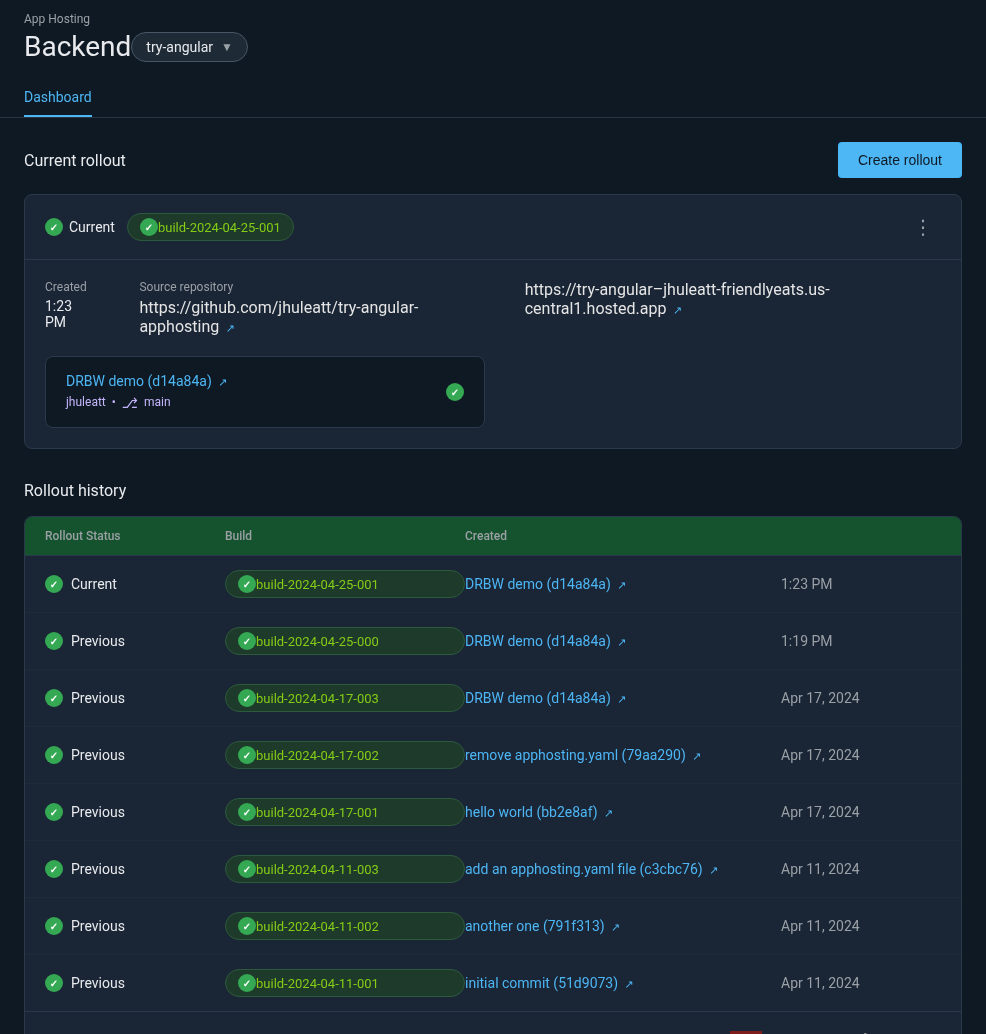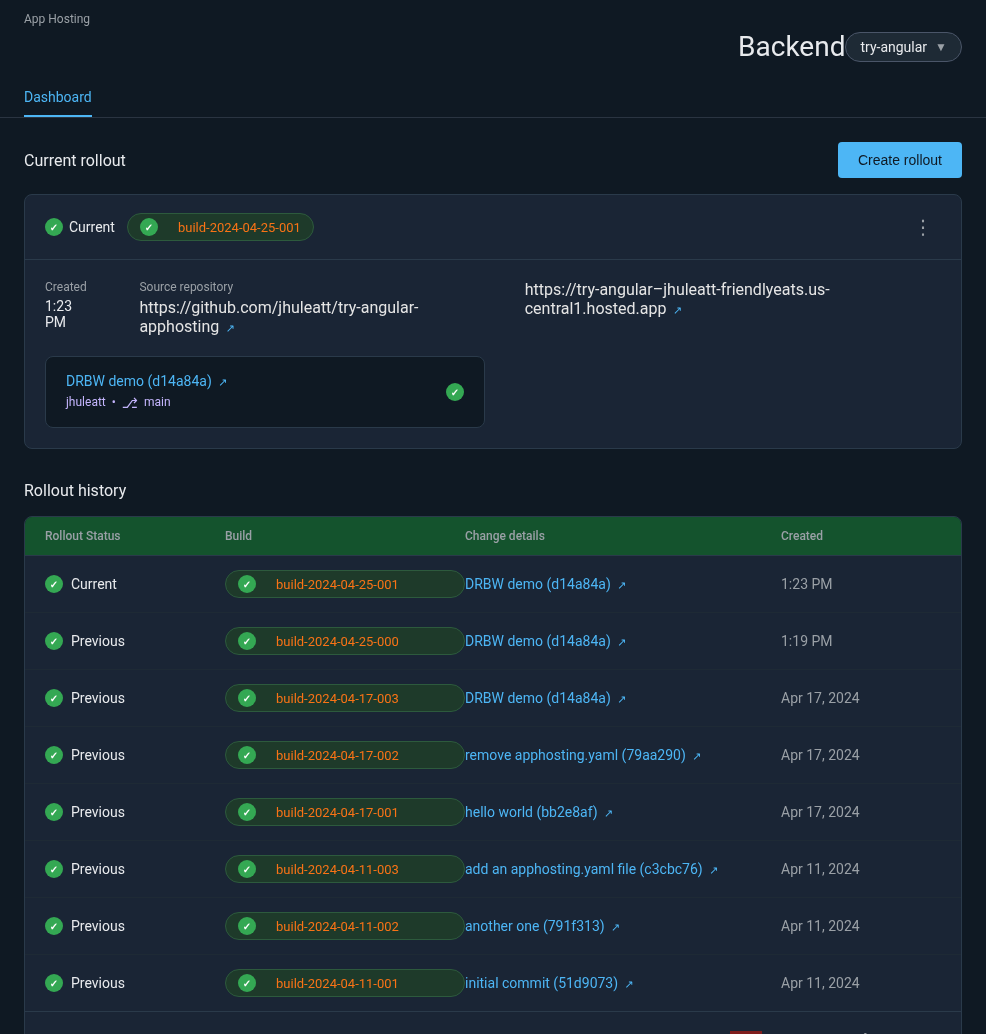--- a/index.html
+++ b/index.html
@@ -17,21 +17,21 @@
       border-bottom: 1px solid #2a3441;
     }
     .app-hosting-label {
       font-size: 12px;
       color: #9aa0a6;
       margin-bottom: 4px;
     }
     .backend-header {
       display: flex;
       align-items: center;
-      justify-content: flex-end;
+      justify-content: flex-start;
       margin-bottom: 16px;
     }
     .backend-title {
       font-size: 28px;
       font-weight: 400;
       color: #e8eaed;
     }
     .branch-selector {
       display: flex;
       align-items: center;
@@ -124,27 +124,27 @@
     }
     .green-dot::after {
       content: '✓';
       color: white;
       font-size: 10px;
       font-weight: bold;
     }
     .build-badge {
       display: flex;
       align-items: center;
-      gap: 20px;
+      gap: 0;
       background: #1e3a2a;
       border: 1px solid #2d5a3d;
       border-radius: 20px;
       padding: 4px 12px;
       font-size: 13px;
-      color: #f97316;
+      color: #84cc16;
     }
     .menu-dots {
       color: #9aa0a6;
       font-size: 20px;
       cursor: pointer;
       padding: 4px 8px;
     }
     .rollout-card-body {
       padding: 20px;
     }
@@ -375,21 +375,20 @@
       </div>
     </div>
   </div>
 
   <div class="rollout-history-title">Rollout history</div>
 
   <div class="history-table">
     <div class="table-header">
       <span class="th">Rollout Status</span>
       <span class="th">Build</span>
-      <span class="th">Change details</span>
       <span class="th">Created</span>
     </div>
     <div id="table-body">
         <div class="table-row">
       <div class="td">
         <div class="status-cell">
           <div class="green-dot"></div>
           <span>Current</span>
         </div>
       </div>

